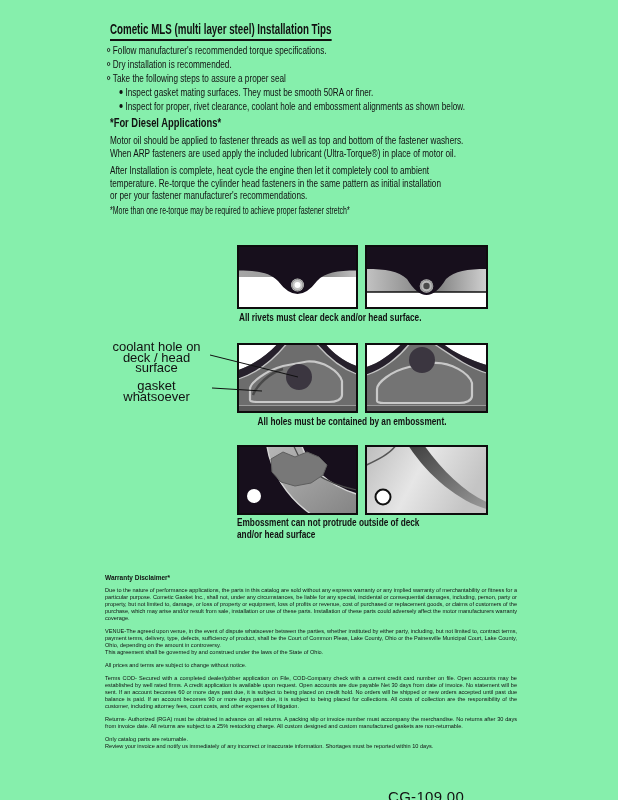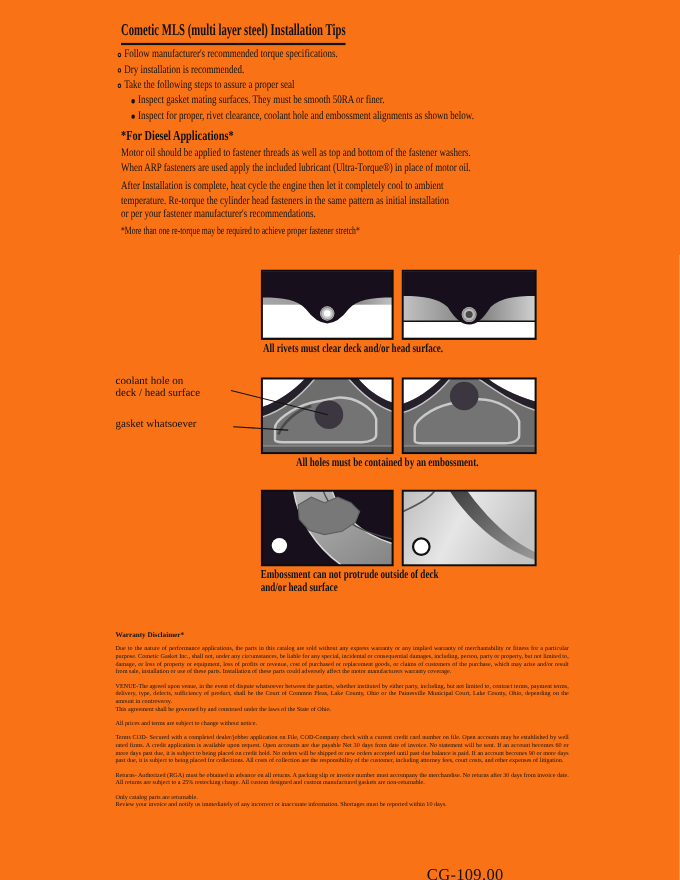--- a/index.html
+++ b/index.html
@@ -1,18 +1,18 @@
 <!DOCTYPE html>
 <html><head>
 <meta charset="utf-8">
 <style>
   html,body{margin:0;padding:0;background:#e9e9e9;}
   .page{
-    position:relative; width:618px; height:800px; background:#f97316;
-    font-family:Liberation Serif, serif; color:#111; overflow:hidden;
+    position:relative; width:618px; height:800px; background:#86efac;
+    font-family:Liberation Sans, sans-serif; color:#111; overflow:hidden;
     margin:0 auto;
   }
   .abs{position:absolute;}
   
   .cond    {transform:scaleX(0.78); transform-origin:0 0;}
   .cond65  {transform:scaleX(0.65); transform-origin:0 0;}
   .cond70  {transform:scaleX(0.70); transform-origin:0 0;}
   .cond75  {transform:scaleX(0.75); transform-origin:0 0;}
   .cond75c {transform:scaleX(0.75); transform-origin:50% 0;}
 
@@ -34,21 +34,21 @@
   .note{left:110px; top:205px; font-size:10px; white-space:nowrap;}
 
   .fig{width:252px;}
   .fig-label{top:0; height:14px; font-size:13.5px; letter-spacing:0.8px;
     text-align:center; white-space:nowrap;margin-top:44px;}
   .fig-label.r{left:0; width:121px;}
   .fig-label.w{left:128px; width:123px;}
   .fig svg{display:block;}
   .caption{font-size:11px; font-weight:bold; white-space:pre-line; line-height:11.5px;}
 
-  .callout{font-size:10px; line-height:10.5px; text-align:left;
+  .callout{font-size:13px; line-height:10.5px; text-align:center;
     white-space:pre-line; width:103px; left:105px;}
 
   .warranty{left:105px; top:574px; width:412px;}
   .warr-head{font-size:6.5px; font-weight:bold; margin-bottom:6px;}
   .warr-p{font-size:5.6px; line-height:7px; margin-bottom:6px;
     white-space:pre-line; text-align:justify;}
 
   .footer-code{left:388px; top:788px; font-size:15px; letter-spacing:0.3px; white-space:nowrap;}
 </style>
 </head>

